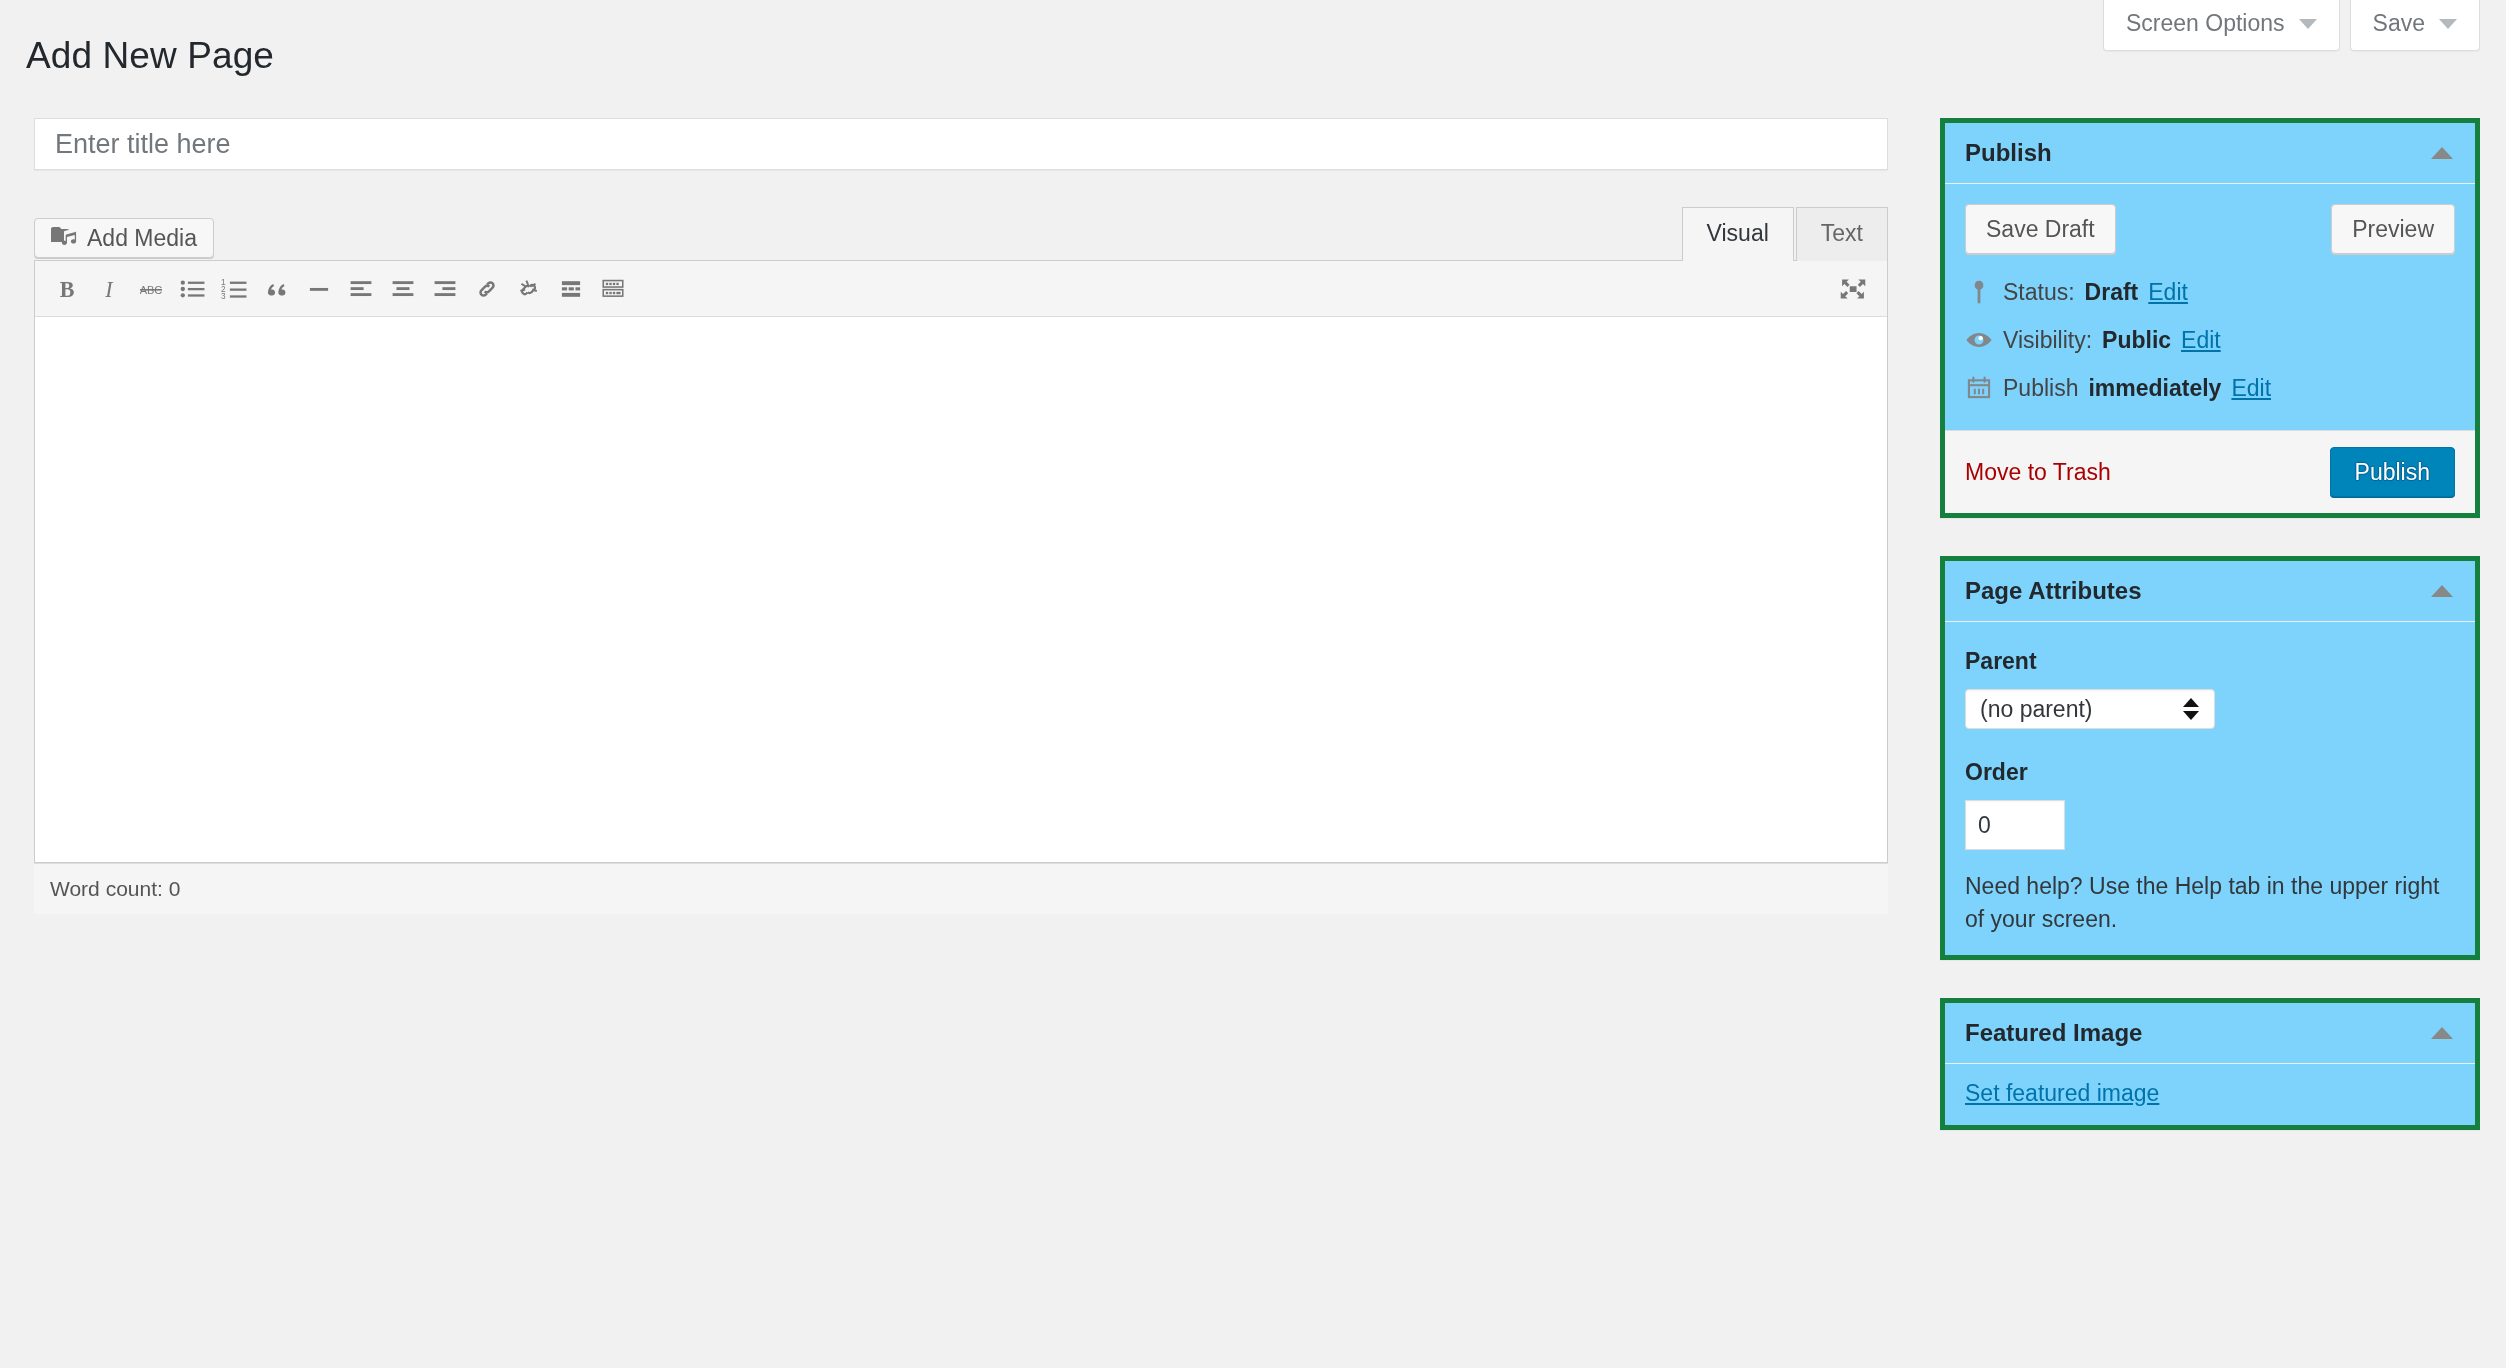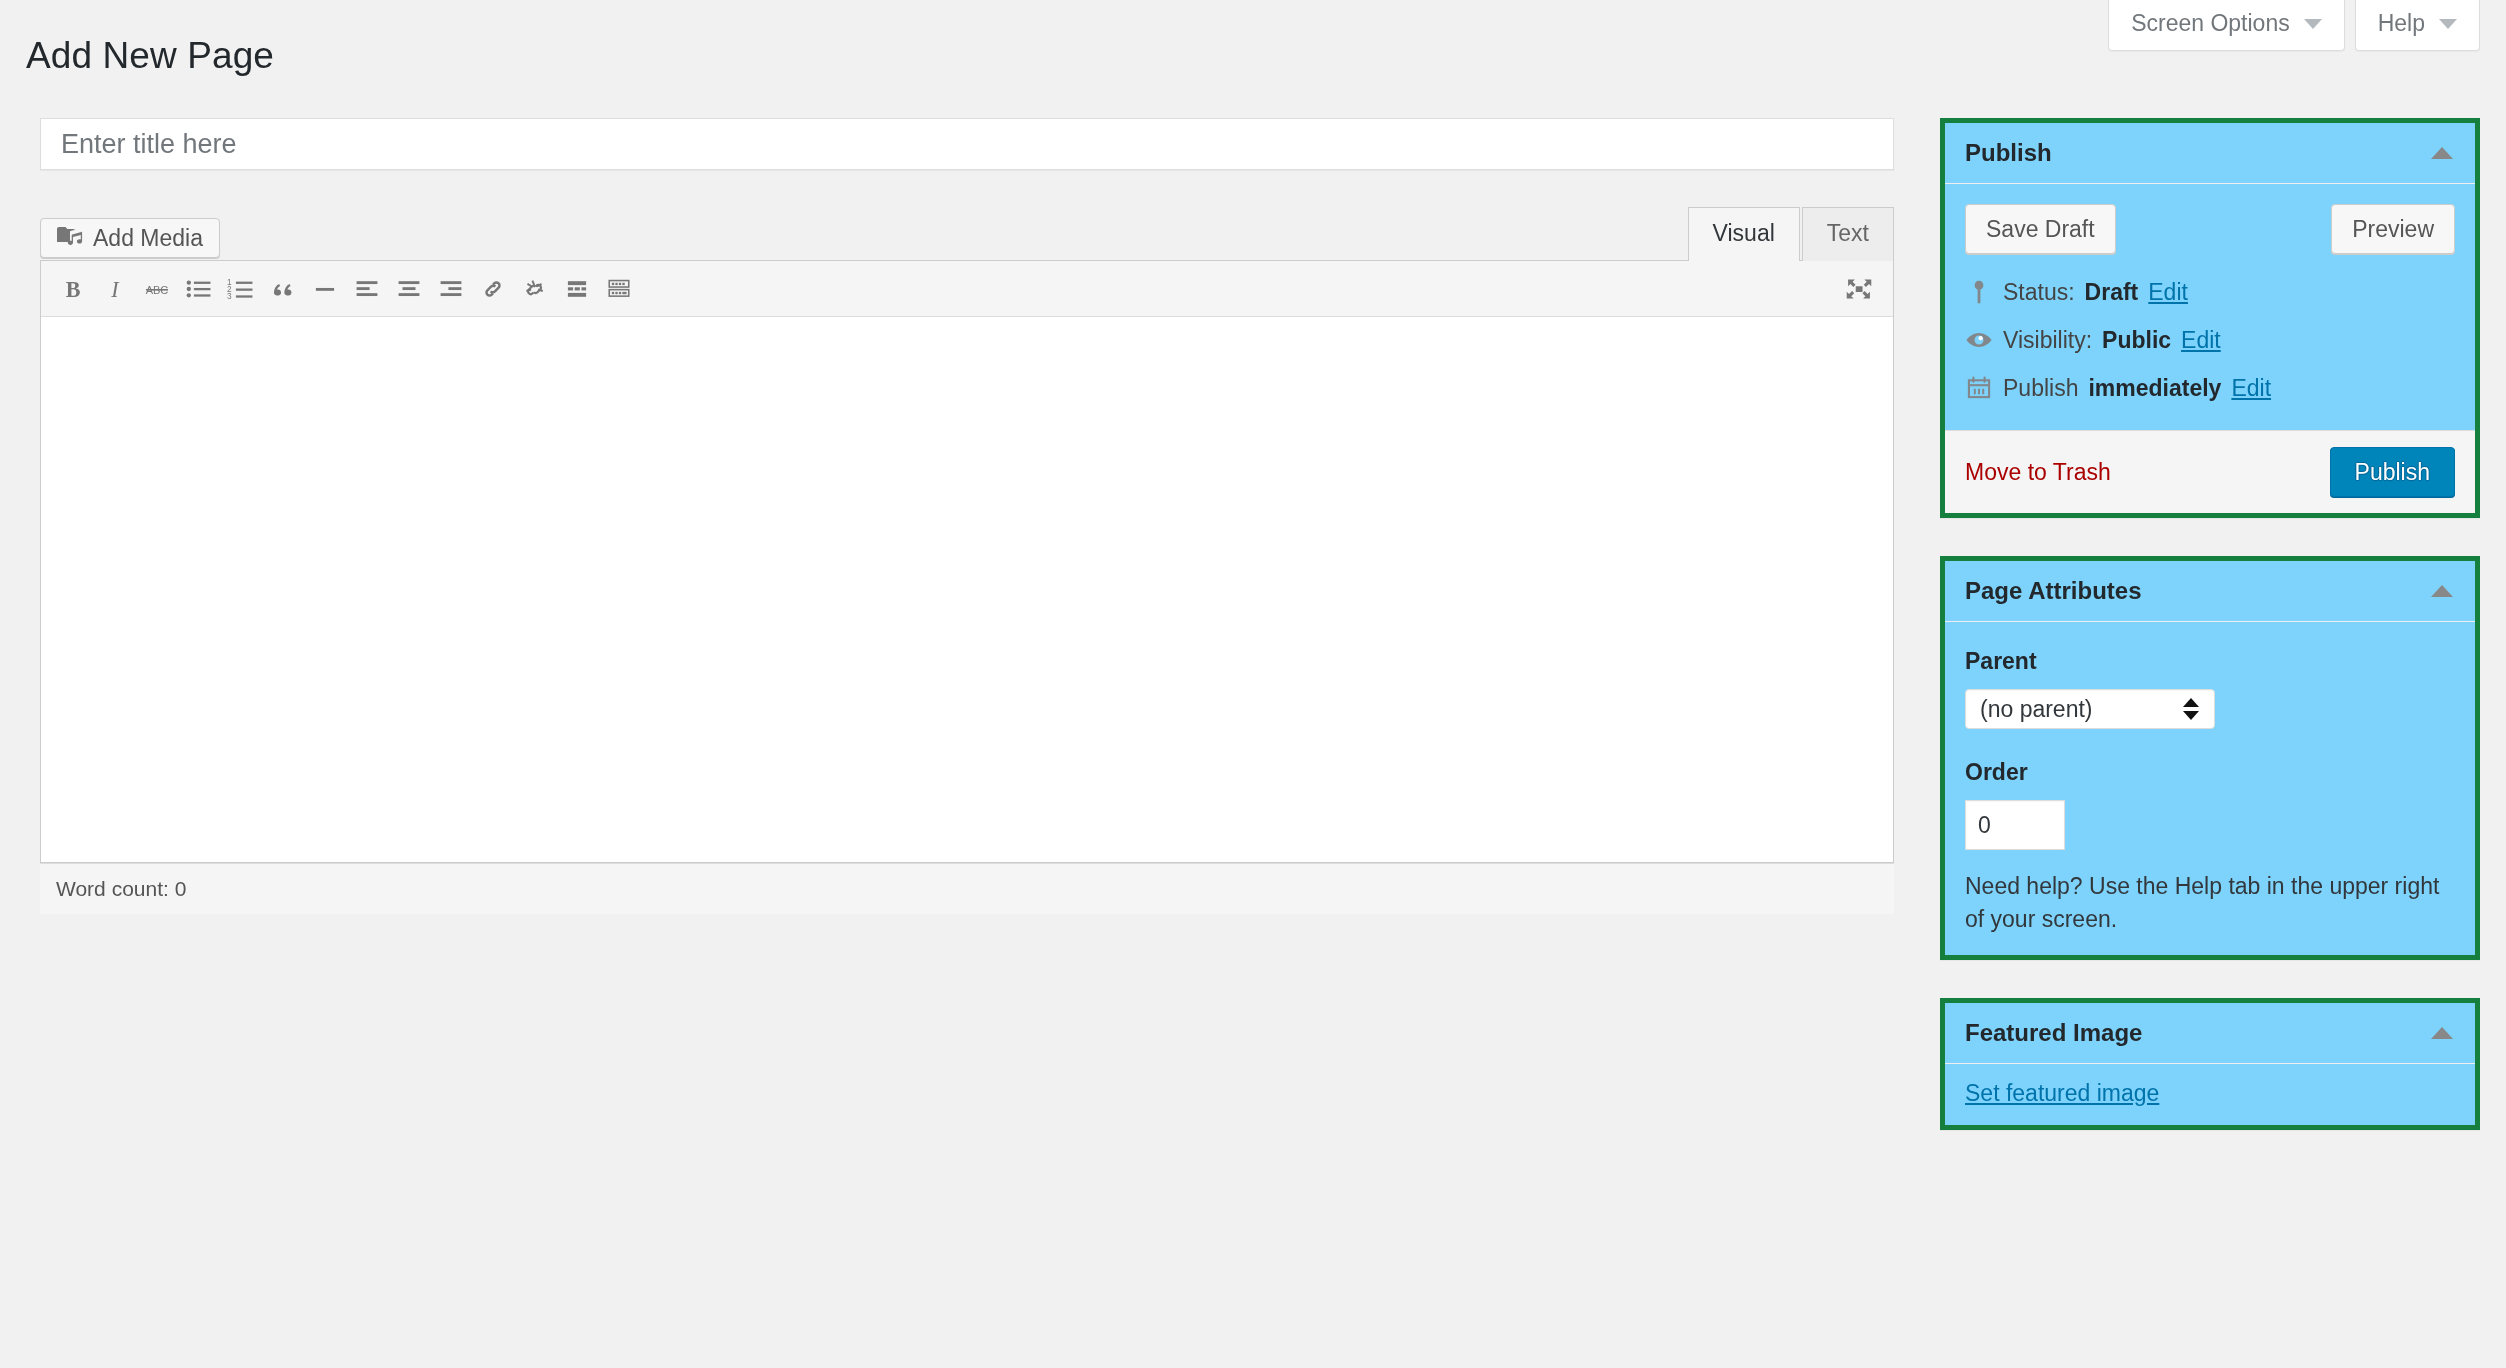--- a/index.html
+++ b/index.html
@@ -41,21 +41,21 @@
   }
 
   
   .page-title {
     position: absolute; left: 26px; top: 32px;
     font-size: 37px; font-weight: 400; color: #23282d;
     line-height: 1.3; margin: 0; letter-spacing: .1px;
   }
 
   
-  .post-body { position: absolute; left: 40px; top: 118px; width: 1854px; }
+  .post-body { position: absolute; left: 34px; top: 118px; width: 1854px; }
 
   .title-wrap {
     background: #fff;
     border: 1px solid #ddd;
     box-shadow: 0 1px 1px rgba(0,0,0,.04);
     padding: 3px 10px;
     height: 52px;
     display: flex; align-items: center;
   }
   .title-input {
@@ -231,21 +231,21 @@
 <body>
 
 <div class="screen">
 
   <div class="screen-meta">
     <div class="meta-btn">
       <span>Screen Options</span>
       <span class="caret-down"></span>
     </div>
     <div class="meta-btn">
-      <span>Help</span>
+      <span>Save</span>
       <span class="caret-down"></span>
     </div>
   </div>
 
   <h1 class="page-title">Add New Page</h1>
 
   <div class="post-body">
 
     <div class="title-wrap">
       <input class="title-input" type="text" placeholder="Enter title here" style="">

